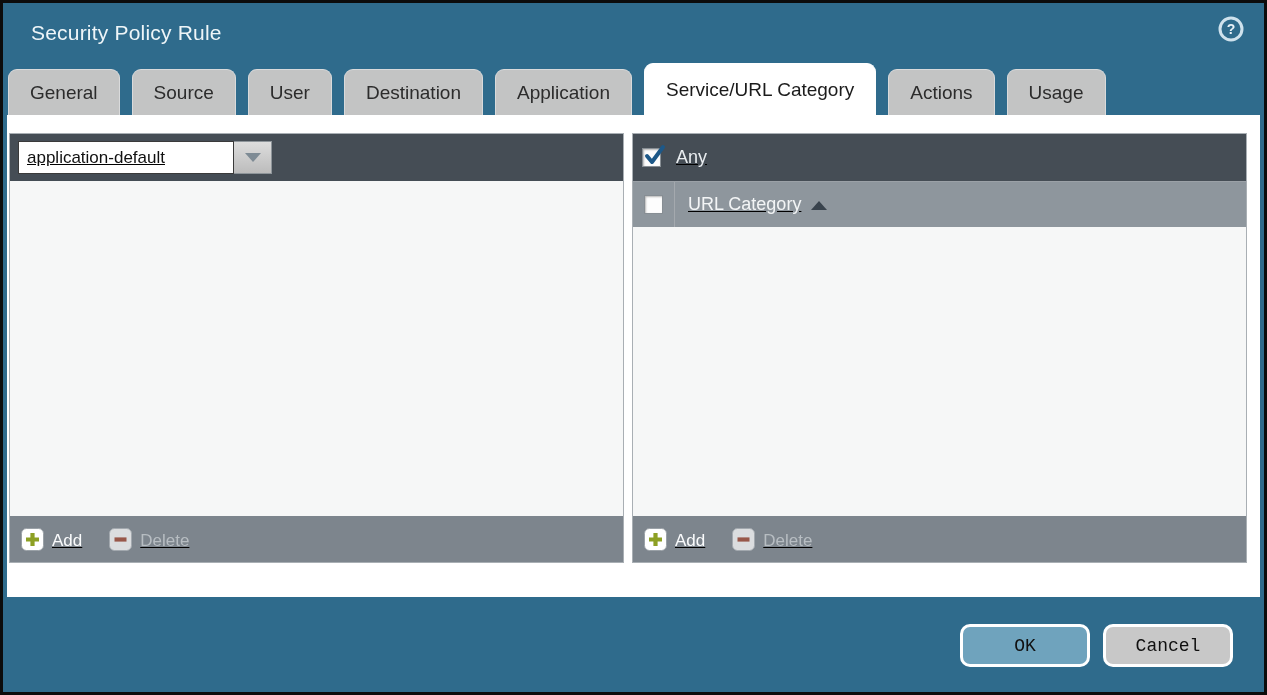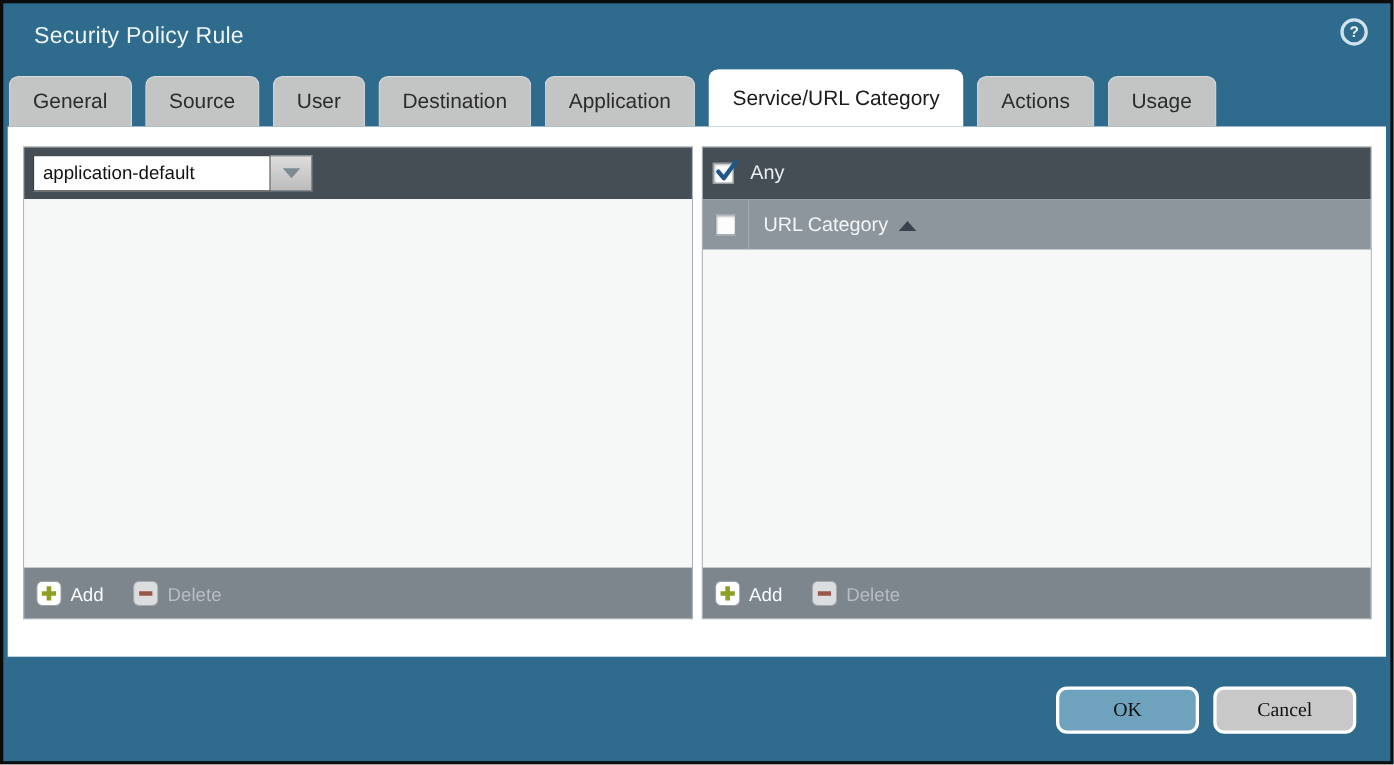--- a/index.html
+++ b/index.html
@@ -39,22 +39,22 @@
     cursor: pointer;
   }
   .tab.active {
     background: #ffffff; height: 52px; color: #1b1b1b;
     border-color: #ffffff;
   }
 
   
   .content {
     margin: 0 4px; height: 482px; background: #ffffff;
-    padding: 18px 13px 0 14px;
-    display: flex; gap: 8px;
+    padding: 18px 13px 0 2px;
+    display: flex; gap: 8px; text-decoration: underline;
   }
   .panel {
     flex: 1; height: 430px;
     display: flex; flex-direction: column;
     border: 1px solid #a9afb4;
     background: #f6f7f7;
   }
 
   .panel-toolbar {
     height: 47px; flex: 0 0 47px; background: #454d55;
@@ -117,21 +117,21 @@
 
   
   .dialog-actions {
     display: flex; justify-content: flex-end; gap: 13px;
     padding: 27px 31px 0 0;
   }
   .btn {
     height: 43px; min-width: 130px; border-radius: 10px;
     border: 3px solid #ffffff; font-size: 18px; color: #101010;
     display: flex; align-items: center; justify-content: center;
-    font-family: Liberation Serif, serif; cursor: pointer;
+    font-family: Liberation Mono, monospace; cursor: pointer;
     padding: 12px 18px;
   }
   .btn-ok { background: #6fa3bd; }
   .btn-cancel { background: #c8c8c8; }
 </style>
 </head>
 <body>
 
 <div class="dialog">
 

